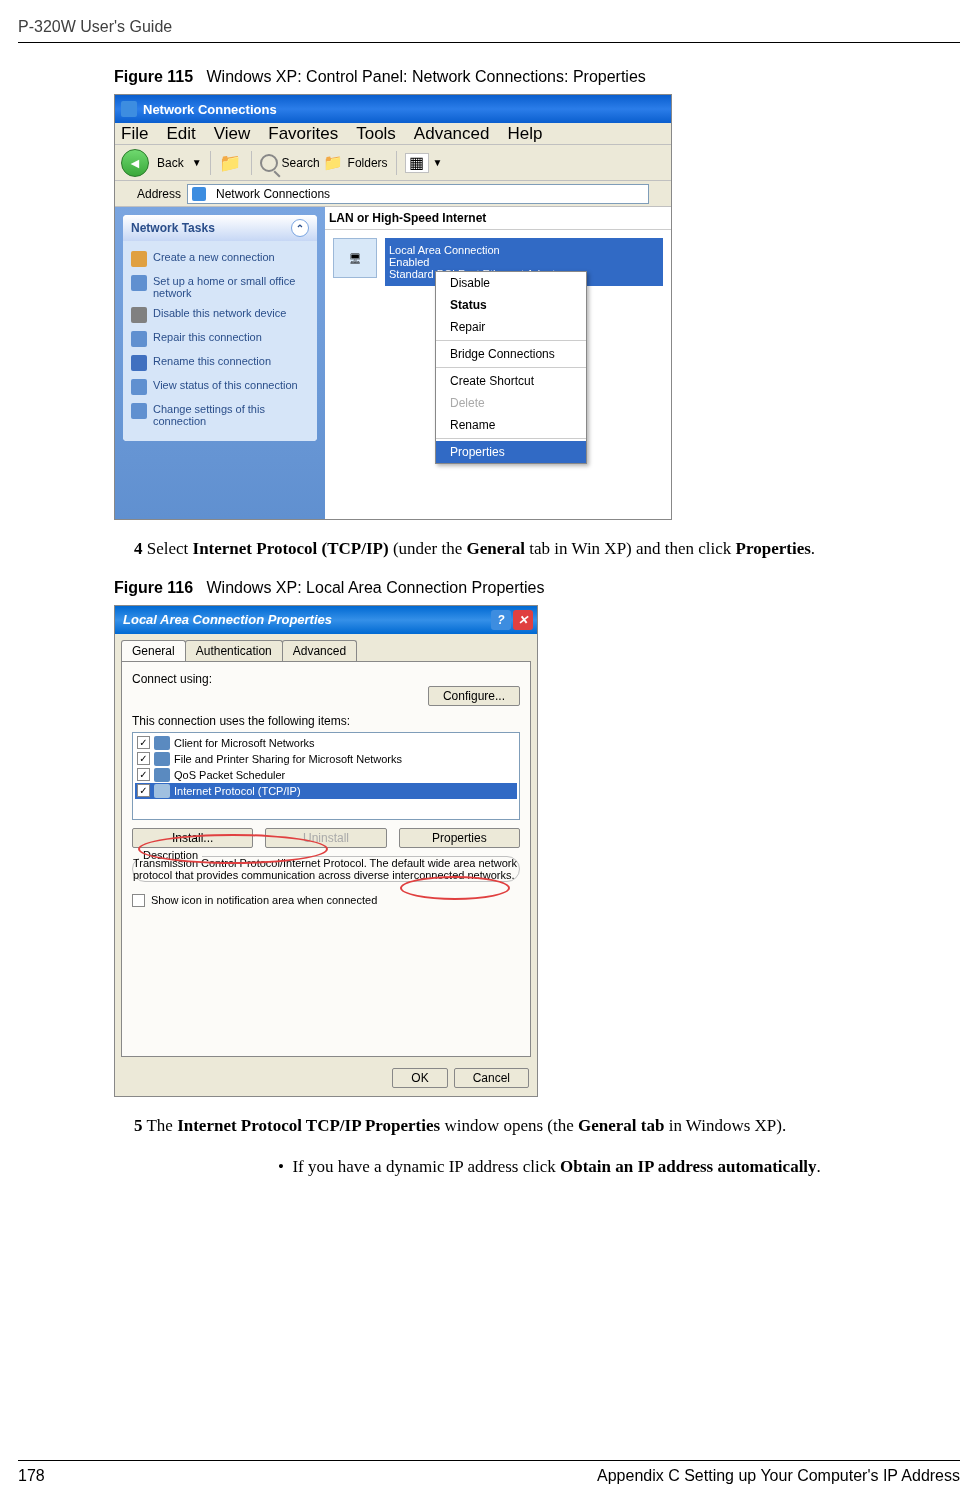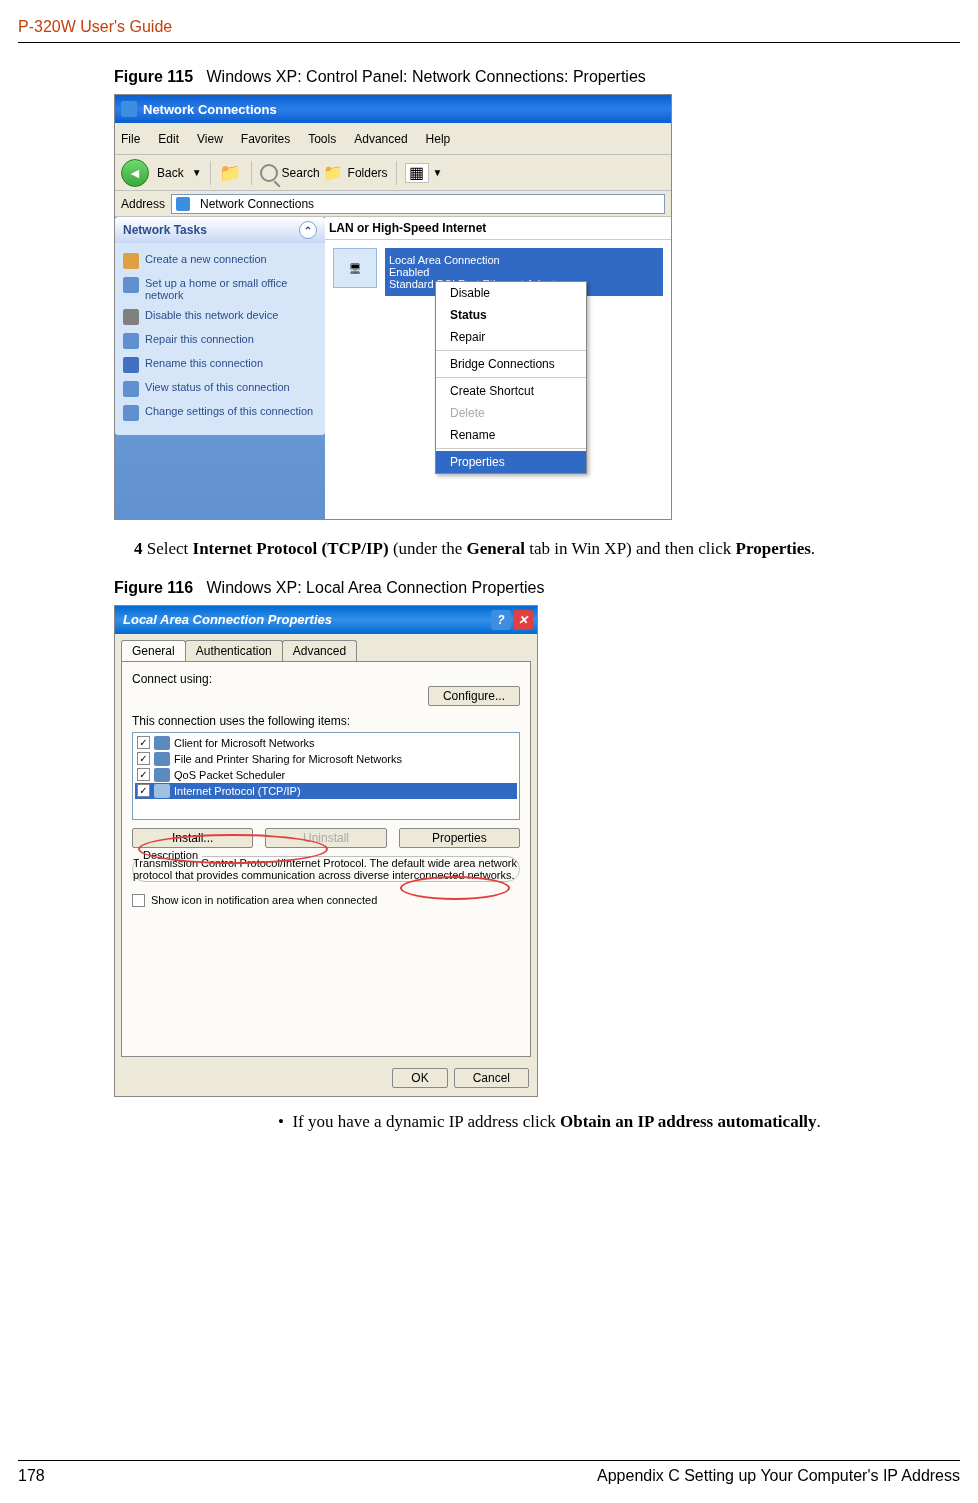--- a/index.html
+++ b/index.html
@@ -13,21 +13,21 @@
       width: 978px;
       height: 1503px;
       position: relative;
       padding: 0;
     }
     .header-text {
       position: absolute;
       top: 18px;
       left: 18px;
       font-size: 16px;
-      color: #c2410c;
+      color: #404040;
     }
     .header-line {
       position: absolute;
       top: 42px;
       left: 18px;
       right: 18px;
       border-top: 1px solid #000;
     }
     .content {
       position: absolute;
@@ -68,25 +68,25 @@
     }
     .titlebar-icon {
       width: 16px;
       height: 16px;
       background: #3d8de0;
       margin-right: 6px;
       border-radius: 2px;
     }
     .menubar {
       background: #ece9d8;
-      height: 32px;
+      height: 22px;
       display: flex;
       align-items: center;
       padding: 0 6px;
-      font-size: 12px;
+      font-size: 17px;
       gap: 18px;
       border-bottom: 1px solid #c0c0c0;
     }
     .toolbar {
       background: #ece9d8;
       height: 36px;
       display: flex;
       align-items: center;
       padding: 0 6px;
       border-bottom: 1px solid #c0c0c0;
@@ -165,21 +165,21 @@
       background: #fff;
       display: flex;
       align-items: center;
       justify-content: center;
     }
     .addressbar {
       background: #ece9d8;
       height: 26px;
       display: flex;
       align-items: center;
-      padding: 0 6px;
+      padding: 0 22px;
       font-size: 12px;
       gap: 6px;
       border-bottom: 1px solid #c0c0c0;
     }
     .address-input {
       flex: 1;
       background: #fff;
       border: 1px solid #7f9db9;
       height: 20px;
       display: flex;
@@ -187,20 +187,21 @@
       padding: 0 4px;
       gap: 4px;
     }
     .nc-body {
       display: flex;
       height: calc(100% - 112px);
     }
     .sidebar-panel {
       width: 210px;
       background: linear-gradient(to bottom, #7aa5e0, #6090d0);
+      padding: 8px;
     }
     .task-panel {
       background: #fff;
       border-radius: 4px;
       overflow: hidden;
     }
     .task-header {
       background: linear-gradient(to bottom, #fff, #c6d7f5);
       height: 26px;
       display: flex;
@@ -733,20 +734,24 @@
         <div class="red-ellipse r2a"></div>
         <div class="red-ellipse r2b"></div>
       </div>
       <div class="dialog-footer">
         <button>OK</button>
         <button>Cancel</button>
       </div>
     </div>
   </div>
 
+  <p class="step-paragraph">
+    <span class="step-num">5</span>
+    <span>The </span><span class="bold">Internet Protocol TCP/IP Properties</span><span> window opens (the </span><span class="bold">General tab</span><span> in Windows XP).</span>
+  </p>
 
   <p class="bullet-para">
     •&nbsp;&nbsp;<span>If you have a dynamic IP address click </span><span class="bold" style="font-weight:bold;">Obtain an IP address automatically</span><span>.</span>
   </p>
 
 </div>
 
 <div class="footer-line"></div>
 <div class="footer-left">178</div>
 <div class="footer-right">Appendix C Setting up Your Computer's IP Address</div>

